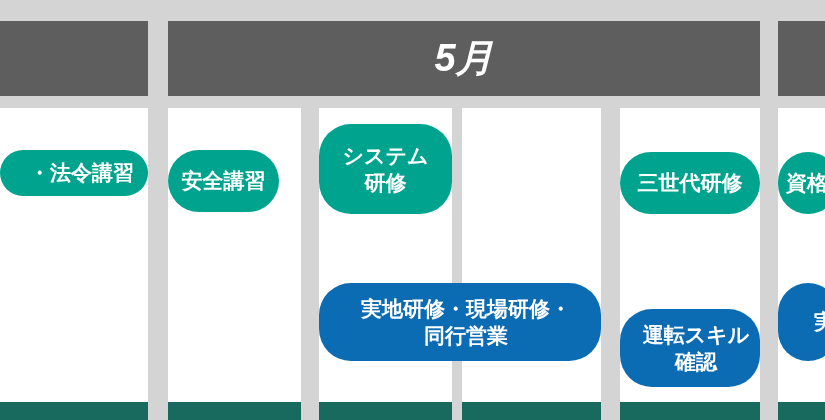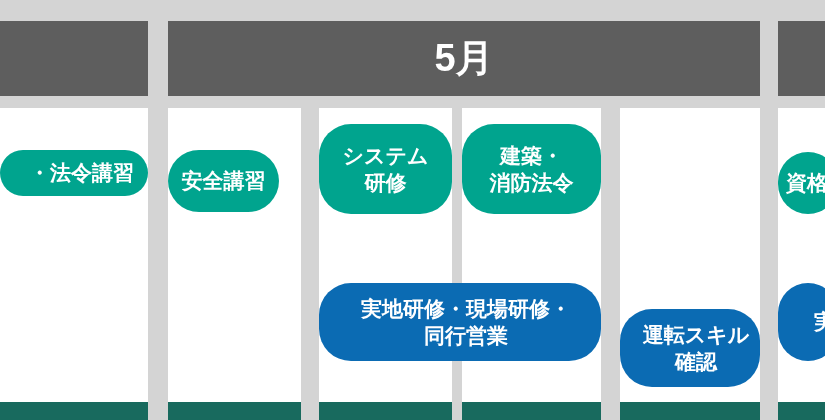--- a/index.html
+++ b/index.html
@@ -27,49 +27,48 @@
   .pad-left-lg{justify-content:flex-start;padding-left:36px;text-align:left;}
 </style>
 </head>
 <body>
 
 <div id="stage">
 
   <div class="abs hdr" style="left:0;top:21px;width:148px;height:75px;">
     <span></span>
   </div>
-  <div class="abs hdr" style="left:168px;top:21px;width:592px;height:75px;">
+  <div class="abs hdr" style="left:168px;top:21px;width:592px;height:75px;font-style:italic;">
     <span>5月</span>
   </div>
   <div class="abs hdr" style="left:778px;top:21px;width:60px;height:75px;">
     <span></span>
   </div>
 
   <div class="abs colbg" style="left:0;top:108px;width:148px;height:312px;"></div>
   <div class="abs block teal align-right" style="left:0;top:150px;width:148px;height:46px;">・法令講習</div>
   <div class="abs bar" style="left:0;top:402px;width:148px;height:30px;"></div>
 
   <div class="abs colbg" style="left:168px;top:108px;width:133px;height:312px;"></div>
   <div class="abs block teal" style="left:168px;top:150px;width:111px;height:62px;">安全講習</div>
   <div class="abs bar" style="left:168px;top:402px;width:133px;height:30px;"></div>
 
   <div class="abs colbg" style="left:319px;top:108px;width:133px;height:312px;"></div>
   <div class="abs block teal" style="left:319px;top:124px;width:133px;height:90px;">システム
 研修</div>
   <div class="abs bar" style="left:319px;top:402px;width:133px;height:30px;"></div>
 
   <div class="abs colbg" style="left:462px;top:108px;width:139px;height:312px;"></div>
-  <div class="abs block teal" style="left:462px;top:124px;width:139px;height:90px;">建築・
-消防法令</div>
   <div class="abs bar" style="left:462px;top:402px;width:139px;height:30px;"></div>
 
   <div class="abs block blue" style="left:319px;top:283px;width:282px;height:78px;">実地研修・現場研修・
 同行営業</div>
 
   <div class="abs colbg" style="left:620px;top:108px;width:140px;height:312px;"></div>
+  <div class="abs block teal" style="left:620px;top:152px;width:140px;height:62px;">三世代研修</div>
   <div class="abs block blue" style="left:620px;top:283px;width:140px;height:78px;margin-top:26px;">運転スキル
 確認</div>
   <div class="abs bar" style="left:620px;top:402px;width:140px;height:30px;"></div>
 
   <div class="abs colbg" style="left:778px;top:108px;width:60px;height:312px;"></div>
   <div class="abs block teal align-left" style="left:778px;top:152px;width:60px;height:62px;">資格</div>
   <div class="abs block blue pad-left-lg" style="left:778px;top:283px;width:60px;height:78px;">実</div>
   <div class="abs bar" style="left:778px;top:402px;width:60px;height:30px;"></div>
 
 </div>

